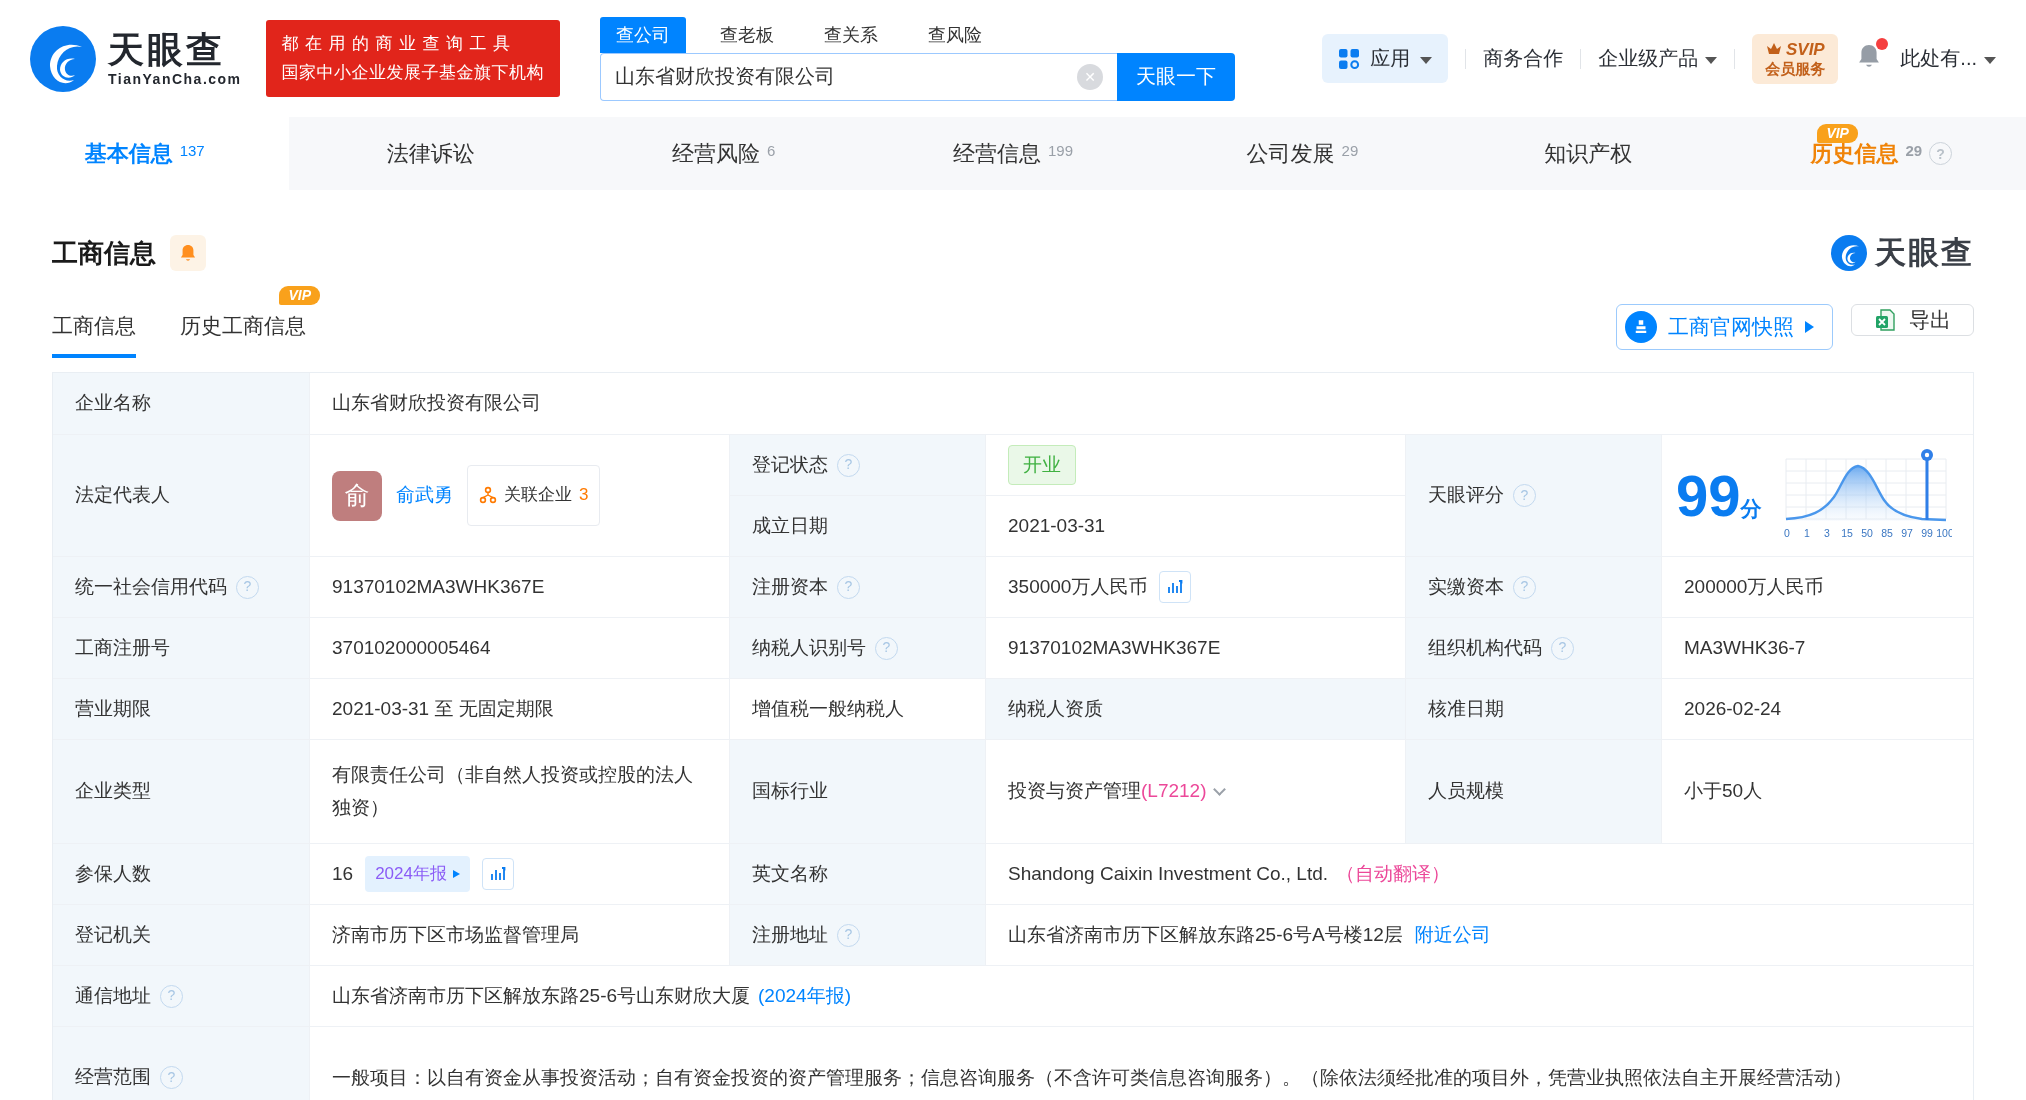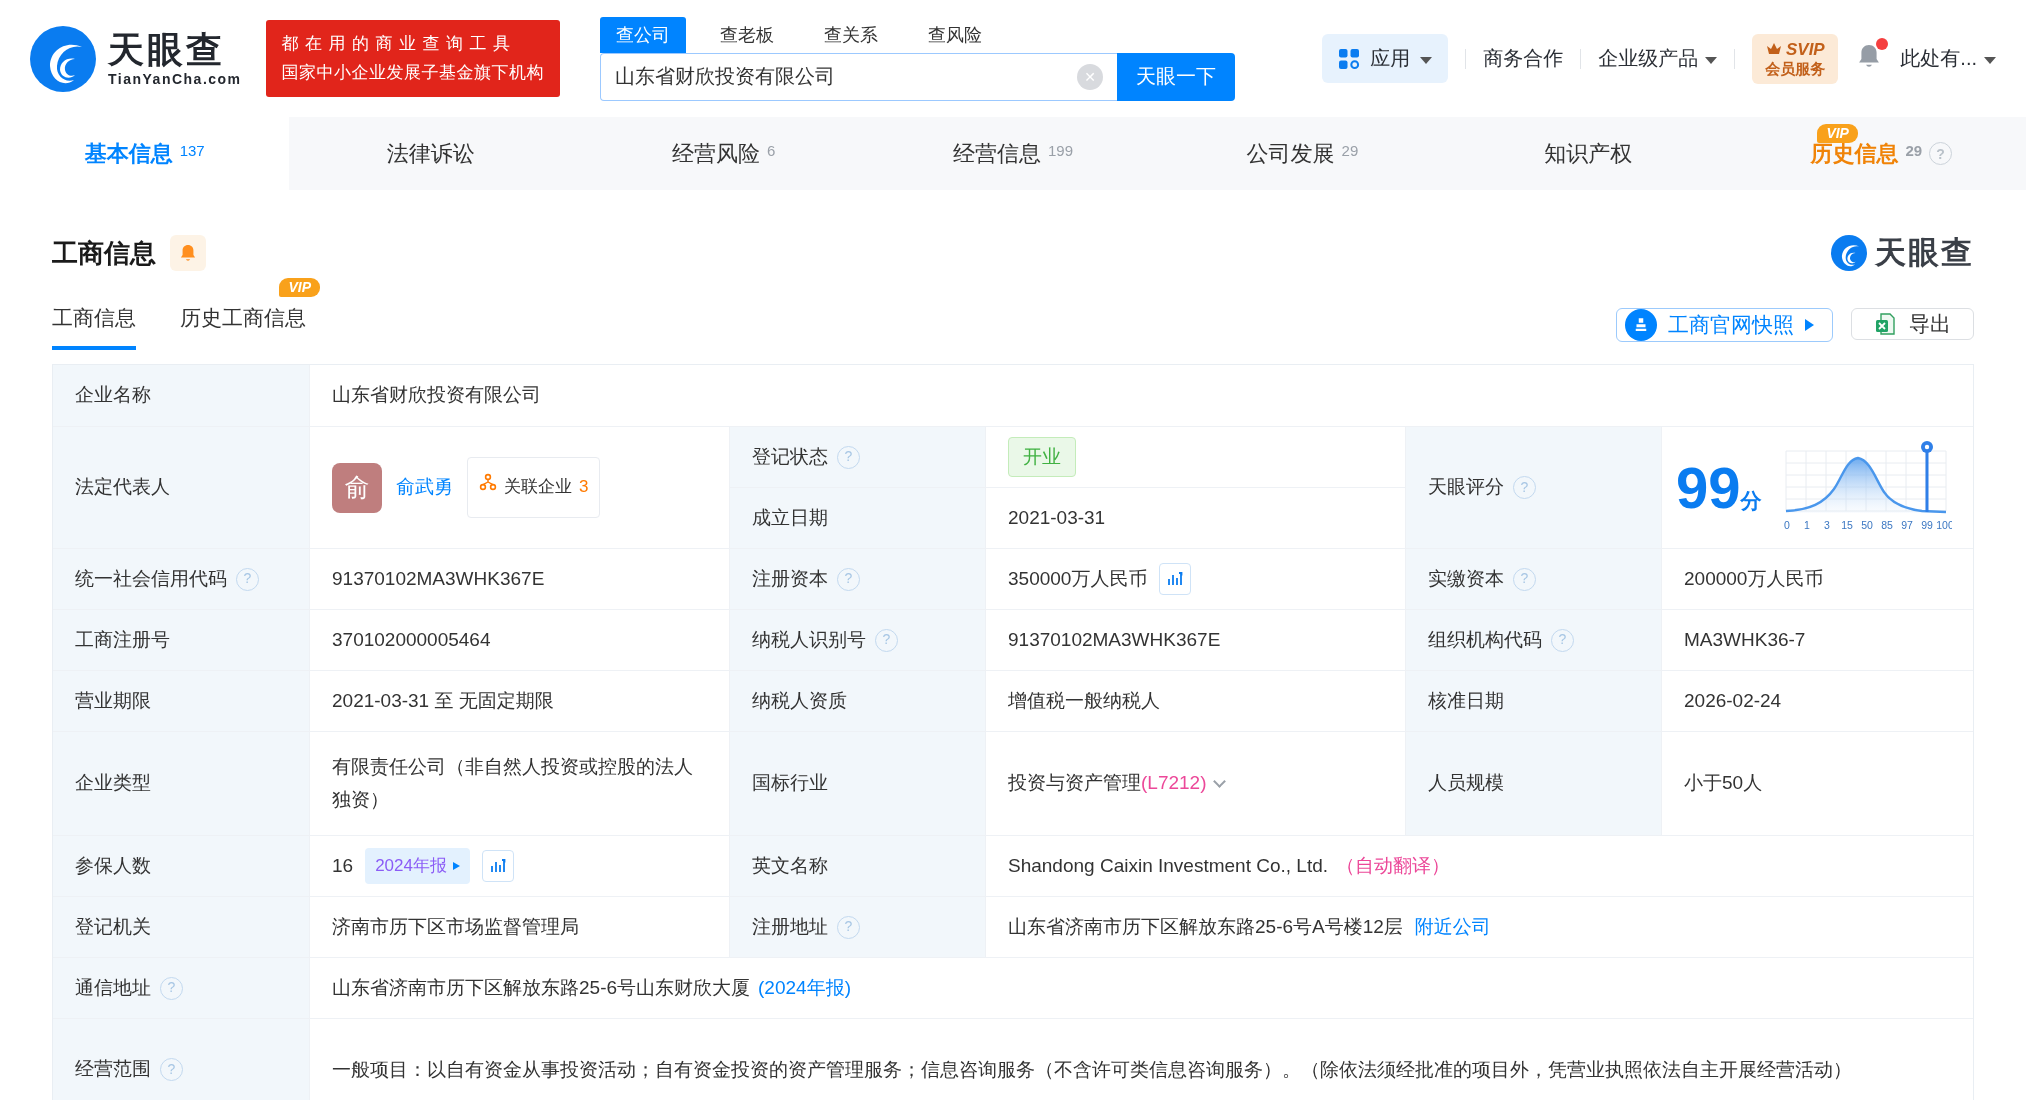--- a/index.html
+++ b/index.html
@@ -71,21 +71,21 @@
   .watermark .w-text { font-size:31px; font-weight:bold; color:#3a3f47; letter-spacing:2px; }
 
   .subtab-row { margin-top:30px; display:flex; align-items:flex-end; }
   .subtabs { display:flex; gap:44px; }
   .subtab { font-size:21px; color:#333; padding-bottom:14px; position:relative; cursor:pointer; }
   .subtab.active { border-bottom:4px solid #0084ff; }
   .subtab .vip-tag2 { position:absolute; top:-26px; right:-14px; background:#f9a11b; color:#fff;
     font-size:14px; font-weight:bold; font-style:italic; padding:1px 9px 2px; border-radius:9px 9px 9px 2px; }
   .right-btns { margin-left:auto; display:flex; gap:18px; padding-bottom:8px; }
   .snapshot-btn { display:flex; align-items:center; gap:11px; border:1px solid #9ccafc; border-radius:6px;
-    height:34px; padding:0 18px 0 8px; color:#0084ff; font-size:21px; cursor:pointer; background:#fff; }
+    height:46px; padding:0 18px 0 8px; color:#0084ff; font-size:21px; cursor:pointer; background:#fff; }
   .stamp-circle { width:32px; height:32px; border-radius:50%; background:#0084ff; display:flex;
     align-items:center; justify-content:center; }
   .play { width:0; height:0; border-left:9px solid #0084ff; border-top:6px solid transparent;
     border-bottom:6px solid transparent; }
   .export-btn { display:flex; align-items:center; gap:11px; border:1px solid #dcdfe3; border-radius:6px;
     height:32px; padding:0 22px; font-size:21px; color:#333; cursor:pointer; background:#fff; }
 
   
   .table { margin-top:14px; border:1px solid #e9eef3; }
   .trow { display:grid; grid-template-columns:256px 420px 256px 420px 256px minmax(0,1fr); }
@@ -104,21 +104,21 @@
   .a-date-lab { grid-area:2/3/3/4; }
   .a-date-val { grid-area:2/4/3/5; }
   .a-score-lab { grid-area:1/5/3/6; }
   .a-score-val { grid-area:1/6/3/7; gap:18px; padding:2px 14px; }
   .r6 .cell { min-height:104px; }
   .r10 .cell { min-height:102px; }
 
   .avatar { width:50px; height:50px; border-radius:8px; background:#bf7e7e; color:#fff;
     display:flex; align-items:center; justify-content:center; font-size:25px; cursor:pointer; flex:none; }
   .blue-link { color:#0084ff; cursor:pointer; }
-  .related-badge { display:flex; gap:7px; border:1px solid #e8ebf0; border-radius:4px;
+  .related-badge { display:flex; align-items:center; gap:7px; border:1px solid #e8ebf0; border-radius:4px;
     padding:15px 11px; font-size:17px; cursor:pointer; background:#fff; }
   .related-badge .num { color:#ff7a00; }
   .status-badge { background:#eaf8e8; border:1px solid #c4ecba; color:#40b142; border-radius:4px;
     padding:3px 14px; font-size:19px; }
   .big-score { font-size:58px; font-weight:bold; color:#0a7cf0; line-height:1; white-space:nowrap; }
   .big-score .unit { font-size:21px; font-weight:bold; }
   .gray { color:#ec4899; }
   .chev-down { width:9px; height:9px; border-right:2px solid #9aa0a8; border-bottom:2px solid #9aa0a8;
     transform:rotate(45deg); margin:-4px 0 0 8px; cursor:pointer; flex:none; }
   .report-badge { background:#e3f1fe; color:#8b5cf6; font-size:17px; padding:4px 10px; border-radius:4px;
@@ -391,22 +391,22 @@
       <div class="cell lab">
         <span>组织机构代码</span>
         <span class="qmark blue"></span>
       </div>
       <div class="cell">MA3WHK36-7</div>
     </div>
 
     <div class="trow">
       <div class="cell lab">营业期限</div>
       <div class="cell">2021-03-31 至 无固定期限</div>
+      <div class="cell">增值税一般纳税人</div>
       <div class="cell lab">纳税人资质</div>
-      <div class="cell">增值税一般纳税人</div>
       <div class="cell lab">核准日期</div>
       <div class="cell">2026-02-24</div>
     </div>
 
     <div class="trow r6">
       <div class="cell lab">企业类型</div>
       <div class="cell">有限责任公司（非自然人投资或控股的法人独资）</div>
       <div class="cell lab">国标行业</div>
       <div class="cell">
         <span>投资与资产管理</span>

